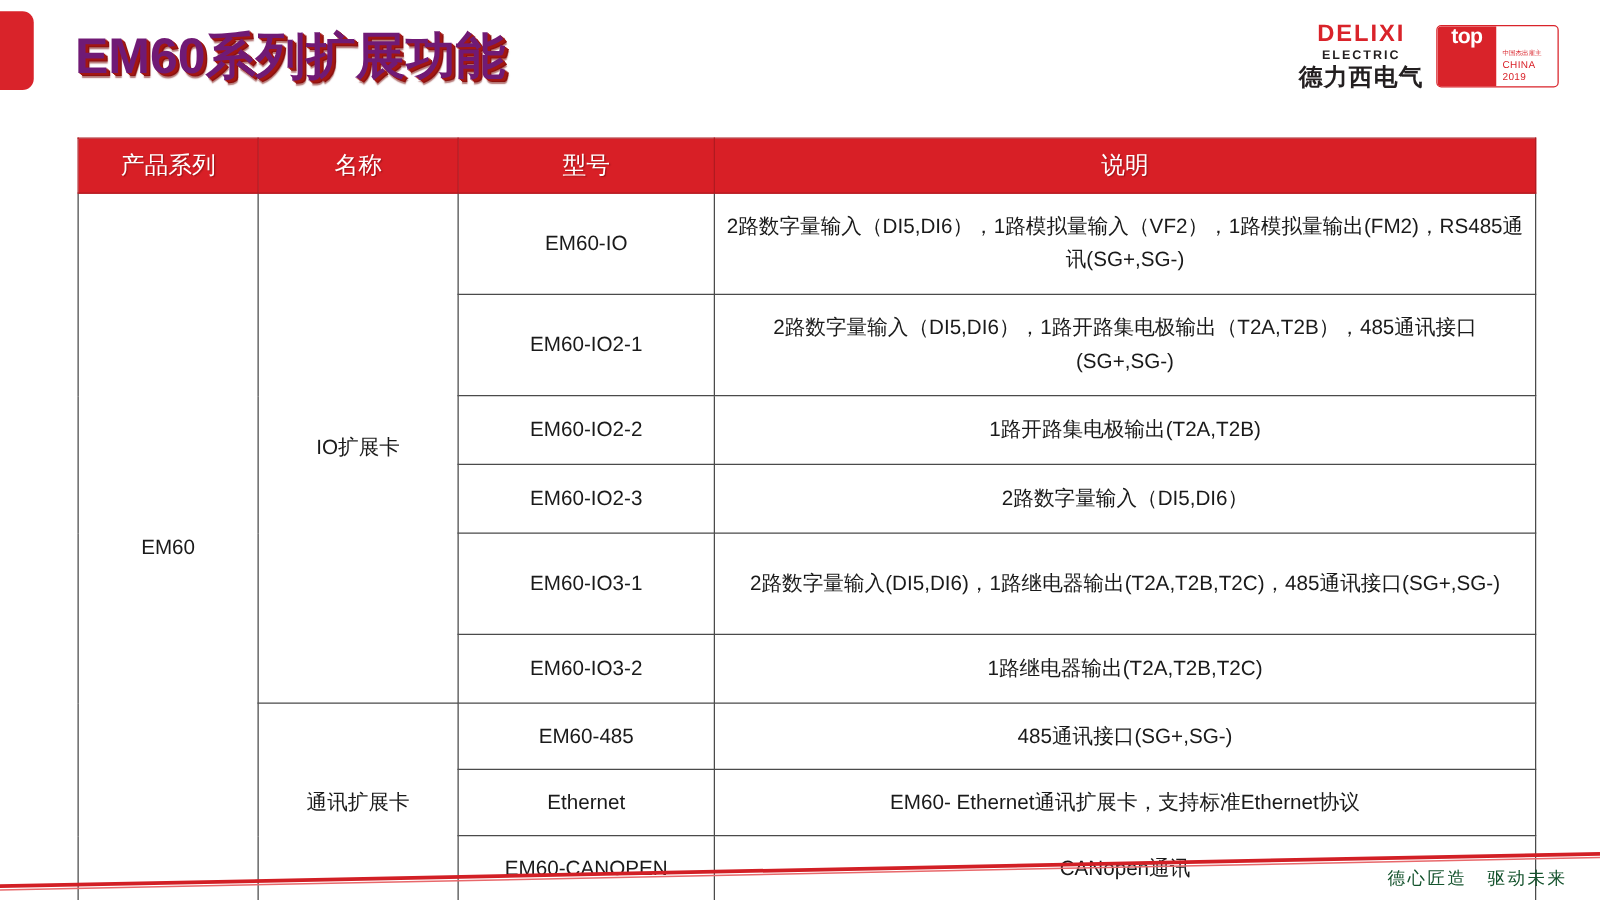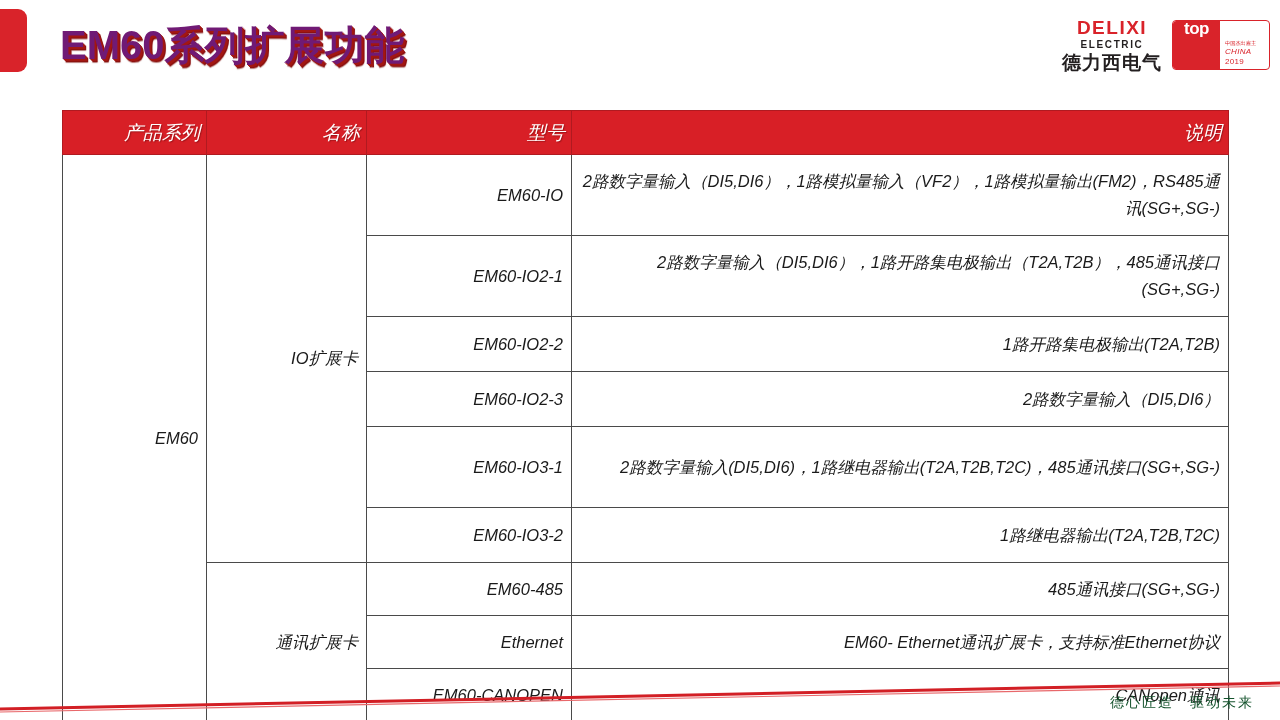--- a/index.html
+++ b/index.html
@@ -50,21 +50,21 @@
     text-shadow:
        1px 1px 0 #a31713,
        2px 2px 0 #a31713,
        3px 3px 0 #8d120f,
        3px 4px 1px rgba(120,10,8,.55);
   }
 
   
   .logo-area {
     position: absolute;
-    right: 10px;
+    right: 33px;
     top: 18px;
     display: flex;
     align-items: center;
     gap: 10px;
   }
   .delixi-logo {
     display: flex;
     flex-direction: column;
     align-items: center;
     line-height: 1;
@@ -131,21 +131,21 @@
   }
   .te-right {
     flex: 1;
     display: flex;
     flex-direction: column;
     justify-content: center;
     padding-left: 5px;
     color: #d9232a;
   }
   .te-cn { font-size: 5.2px; line-height: 8px; color:#d9232a; }
-  .te-china { font-size: 8px; line-height: 10px; letter-spacing:.3px;font-style:italic; }
+  .te-china { font-size: 8px; line-height: 10px; letter-spacing:.3px; }
   .te-year { font-size: 8px; line-height: 10px; letter-spacing:.3px; }
   .te-strip {
     height: 9px;
     background: #d9232a;
     color: #ffffff;
     font-size: 4px;
     letter-spacing: .35px;
     display: flex;
     align-items: center;
     justify-content: center;
@@ -160,27 +160,26 @@
     width: 1166px;
   }
   table.spec {
     border-collapse: collapse;
     width: 1166px;
     table-layout: fixed;
     border: 1px solid #595959;
   }
   table.spec th, table.spec td {
     border: 1px solid #4a4a4a;
-    text-align: right;
+    text-align: center;
     vertical-align: middle;
     color: #1a1a1a;
     font-size: 16.5px;
     padding: 4px 8px;
     line-height: 25px;
-    font-style: italic;
   }
   table.spec thead th {
     background: #d81f26;
     color: #ffffff;
     font-size: 19px;
     font-weight: normal;
     height: 43px;
     padding: 0 6px;
     border-color: #b01a20;
     text-shadow: 1px 1px 1px rgba(90,8,10,.45);

